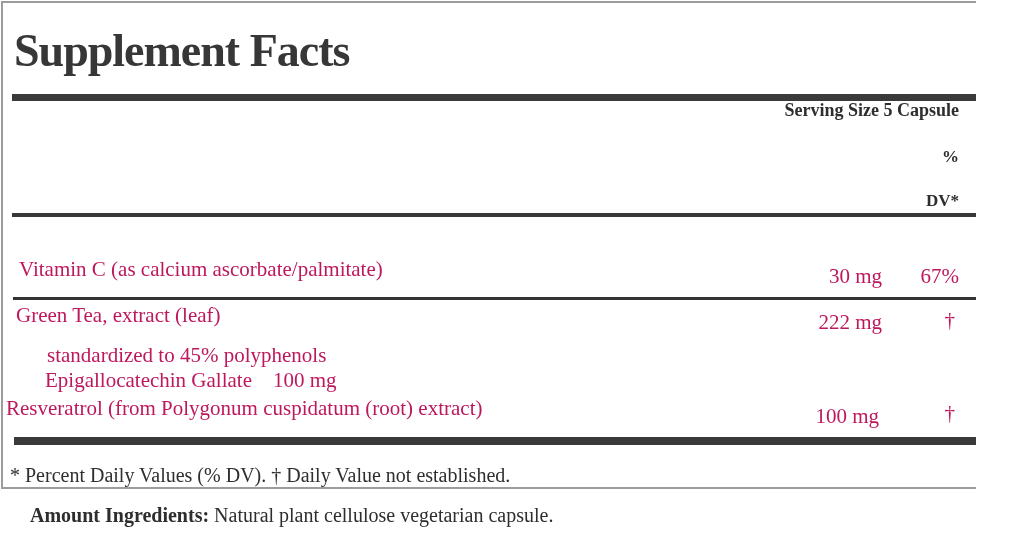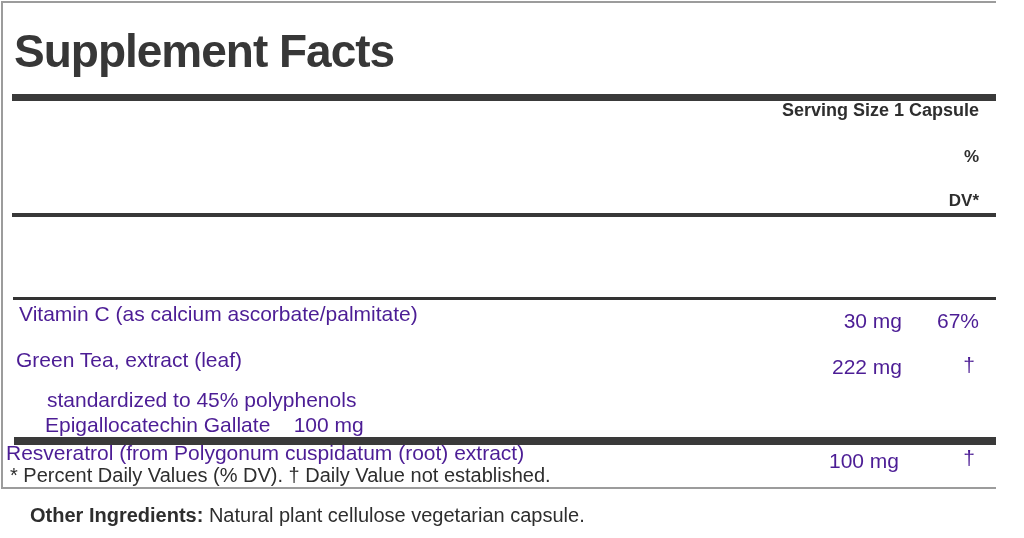--- a/index.html
+++ b/index.html
@@ -1,24 +1,23 @@
 <!DOCTYPE html>
 <html><head>
 <meta charset="utf-8">
 <style>
   html, body { margin: 0; padding: 0; background: #ffffff; }
   .stage {
     position: relative;
     width: 976px;
     height: 538px;
     background: #ffffff;
-    font-family: Liberation Sans, sans-serif;
+    font-family: Liberation Serif, serif;
     color: #2e2e2e;
     overflow: hidden;
-    padding-left: 20px;
   }
   .stage * { position: absolute; box-sizing: border-box; }
 
   .box {
     left: 1px; top: 1px;
     width: 1016px; height: 488px;
     border: 2px solid #9c9c9c;
     background: #ffffff;
   }
 
@@ -42,21 +41,21 @@
   .serving {
     right: 17px; top: 100px;
     font-size: 18px; font-weight: bold;
     line-height: 1.2; white-space: nowrap;
   }
   .hdr { font-size: 17px; font-weight: bold; line-height: 1.2; white-space: nowrap; }
   .aps { left: 20px;  top: 163px; }
   .pct { right: 17px; top: 147px; }
   .dvh { right: 17px; top: 179px; margin-top: 12px; }
 
-  .row-text { font-size: 21px; line-height: 1.2; white-space: nowrap; color: #4c1d95; margin-top: 44px; }
+  .row-text { font-size: 21px; line-height: 1.2; white-space: nowrap; color: #be185d; }
   .n1 { left: 19px;  top: 257px; }
   .a1 { right: 94px; top: 264px; }
   .d1 { right: 17px; top: 264px; }
   .n2 { left: 16px;  top: 303px; }
   .a2 { right: 94px; top: 310px; }
   .d2 { right: 21px; top: 308px; }
   .s1 { left: 47px;  top: 343px; }
   .s2 { left: 45px;  top: 368px; white-space: pre; }
   .n3 { left: 6px;   top: 396px; }
   .a3 { right: 97px; top: 404px; }
@@ -77,21 +76,21 @@
 <body>
 
 <div class="stage">
 
   <div class="box"></div>
 
   <h1 class="title">Supplement Facts</h1>
 
   <div class="bar bar-top"></div>
 
-  <div class="serving">Serving Size 1 Capsule</div>
+  <div class="serving">Serving Size 5 Capsule</div>
 
   <div class="hdr pct">%</div>
   <div class="hdr dvh">DV*</div>
 
   <div class="bar bar-mid"></div>
 
   <div class="row-text n1">Vitamin C (as calcium ascorbate/palmitate)</div>
   <div class="row-text a1">30 mg</div>
   <div class="row-text d1">67%</div>
 
@@ -106,16 +105,16 @@
 
   <div class="row-text n3">Resveratrol (from Polygonum cuspidatum (root) extract)</div>
   <div class="row-text a3">100 mg</div>
   <div class="row-text d3">†</div>
 
   <div class="bar bar-bottom"></div>
 
   <div class="footnote">* Percent Daily Values (% DV). † Daily Value not established.</div>
 
   <div class="other">
-    <span class="lbl">Other Ingredients:</span><span class="txt"> Natural plant cellulose vegetarian capsule.</span>
+    <span class="lbl">Amount Ingredients:</span><span class="txt"> Natural plant cellulose vegetarian capsule.</span>
   </div>
 
 </div>
 
 </body></html>

